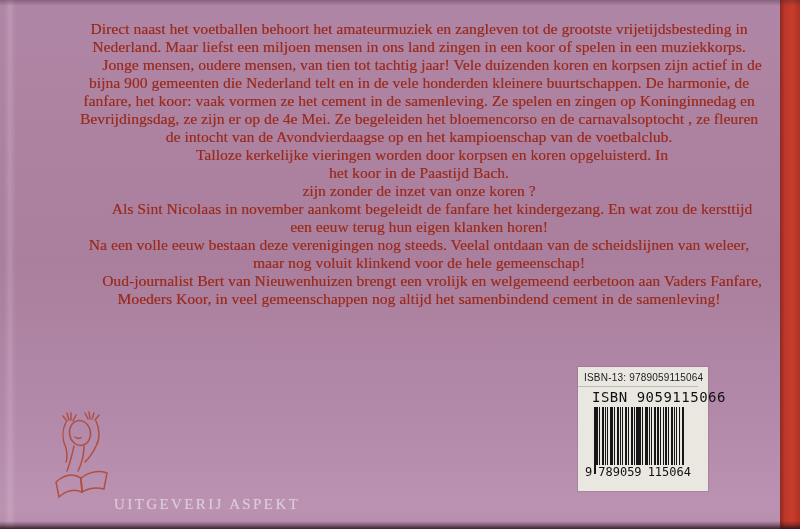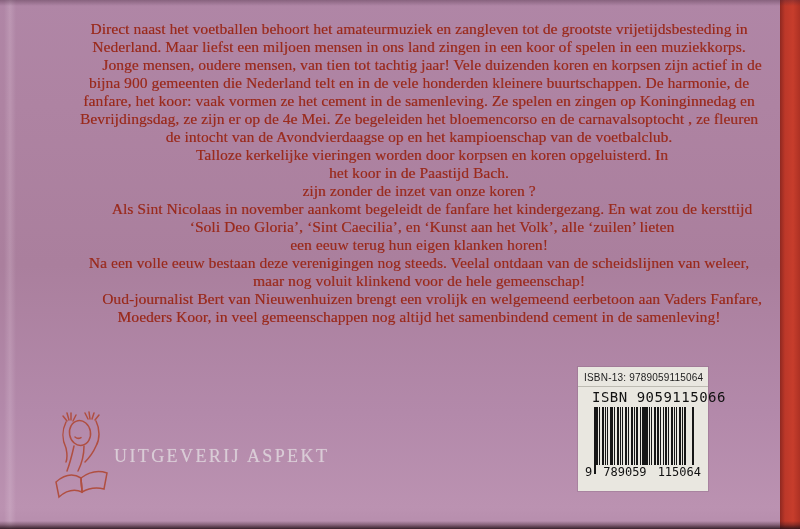--- a/index.html
+++ b/index.html
@@ -20,28 +20,28 @@
 
   
   .blurb{position:absolute;left:49px;top:20px;width:740px;color:#9a2a1c;
     font-size:15.4px;line-height:18px;letter-spacing:.1px;z-index:1;
     text-shadow:.4px 0 0 rgba(154,42,28,.55);text-align:center;}
   .blurb .line{white-space:nowrap;height:18px;}
   .blurb .indent{padding-left:26px;}
 
   
   .logo-svg{position:absolute;left:52px;top:410px;z-index:1;}
-  .publisher-name{position:absolute;left:114px;top:446px;z-index:1;
-    font-family:"Liberation Serif",serif;font-size:18px;letter-spacing:2.4px;
+  .publisher-name{position:absolute;left:114px;top:496px;z-index:1;
+    font-family:"Liberation Serif",serif;font-size:15px;letter-spacing:2.4px;
     color:#d9ccd6;text-shadow:0 0 1px rgba(255,245,252,.35);text-align:right;}
 
   
   .barcode-label{position:absolute;left:578px;top:367px;width:130px;height:124px;
     background:#e9e7e0;box-shadow:0 0 0 1px rgba(120,90,110,.25);z-index:5;
-    box-sizing:border-box;padding:3px 6px 0 6px;}
+    box-sizing:border-box;padding:3px 16px 0 6px;}
   .isbn13{font-family:"Liberation Sans",sans-serif;font-size:10px;letter-spacing:.2px;
     color:#1c1c1c;text-align:center;padding-top:2px;white-space:nowrap;}
   .label-divider{border-top:1px solid #bdbbb2;margin:3px -6px 0 -6px;}
   .isbn10{font-family:"DejaVu Sans Mono",monospace;font-size:14px;color:#111;
     text-align:center;margin-top:2px;letter-spacing:.5px;white-space:nowrap;margin-left:8px;}
   .bars-area{position:relative;margin:2px 2px 0 2px;height:58px;}
   .bars-area .bar{display:inline-block;height:100%;background:#161616;vertical-align:top;}
   .guard{position:absolute;top:0;width:2px;height:67px;background:#161616;}
   .guard.g1{left:8px;} .guard.g2{left:50%;} .guard.g3{right:6px;}
   .ean-digits{position:relative;display:flex;justify-content:space-between;
@@ -59,21 +59,20 @@
     <div class="line">Nederland. Maar liefst een miljoen mensen in ons land zingen in een koor of spelen in een muziekkorps.</div>
     <div class="line indent">Jonge mensen, oudere mensen, van tien tot tachtig jaar! Vele duizenden koren en korpsen zijn actief in de</div>
     <div class="line">bijna 900 gemeenten die Nederland telt en in de vele honderden kleinere buurtschappen. De harmonie, de</div>
     <div class="line">fanfare, het koor: vaak vormen ze het cement in de samenleving. Ze spelen en zingen op Koninginnedag en</div>
     <div class="line">Bevrijdingsdag, ze zijn er op de 4e Mei. Ze begeleiden het bloemencorso en de carnavalsoptocht , ze fleuren</div>
     <div class="line">de intocht van de Avondvierdaagse op en het kampioenschap van de voetbalclub.</div>
     <div class="line indent">Talloze kerkelijke vieringen worden door korpsen en koren opgeluisterd. In</div>
     <div class="line">het koor in de Paastijd Bach.</div>
     <div class="line">zijn zonder de inzet van onze koren ?</div>
     <div class="line indent">Als Sint Nicolaas in november aankomt begeleidt de fanfare het kindergezang. En wat zou de kersttijd</div>
-    <div class="line indent">‘Soli Deo Gloria’, ‘Sint Caecilia’, en ‘Kunst aan het Volk’, alle ‘zuilen’ lieten</div>
     <div class="line">een eeuw terug hun eigen klanken horen!</div>
     <div class="line">Na een volle eeuw bestaan deze verenigingen nog steeds. Veelal ontdaan van de scheidslijnen van weleer,</div>
     <div class="line">maar nog voluit klinkend voor de hele gemeenschap!</div>
     <div class="line indent">Oud-journalist Bert van Nieuwenhuizen brengt een vrolijk en welgemeend eerbetoon aan Vaders Fanfare,</div>
     <div class="line">Moeders Koor, in veel gemeenschappen nog altijd het samenbindend cement in de samenleving!</div>
   </div>
 
   <svg class="logo-svg" width="60" height="92" viewBox="0 0 60 92" fill="none" stroke="#b04a38" stroke-width="1.5" stroke-linecap="round" opacity="0.92">
 
     <path d="M15,11 l-4,-5 M17,10 l-2,-7 M19,10 l0,-7 M21,11 l3,-6"></path>

